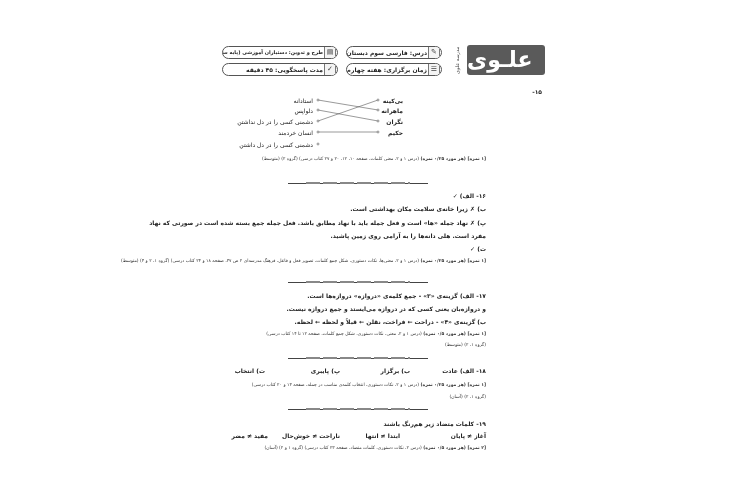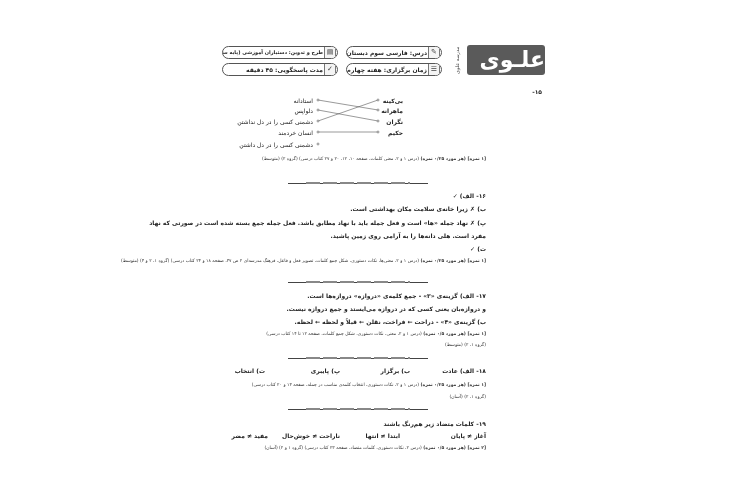--- a/index.html
+++ b/index.html
@@ -2,21 +2,21 @@
 <html><head>
   <meta charset="utf-8">
   <style>
     * { box-sizing: border-box; margin: 0; padding: 0; }
     html, body { width: 750px; height: 480px; background: #ffffff; overflow: hidden; }
     body { font-family: "DejaVu Sans", sans-serif; color: #222; position: relative; }
     .page { position: absolute; left: 200px; top: 38px; width: 350px; height: 420px; direction: rtl; }
 
     
     .logo { position: absolute; right: 5px; top: 7px; width: 78px; height: 30px; background: #5a5a5a; border-radius: 3px;
-            color: #fff; font-weight: bold; font-size: 22px; line-height: 30px; text-align: right; letter-spacing: 1px; }
+            color: #fff; font-weight: bold; font-size: 22px; line-height: 30px; text-align: left; letter-spacing: 1px; }
     .logo-sub { position: absolute; right: 86px; top: 6px; width: 10px; height: 32px; font-size: 5px; color: #444;
                 writing-mode: vertical-rl; transform: rotate(180deg); text-align: center; }
     .hbox { position: absolute; height: 13px; border: 1px solid #555; border-radius: 7px; font-size: 6px; font-weight: bold;
             line-height: 11px; padding-right: 14px; padding-left: 4px; white-space: nowrap; overflow: hidden; background:#fff; }
     .hbox .hicon { position: absolute; right: 1px; top: -3px; width: 12px; height: 16px; border: 1px solid #777; background: #f4f4f4;
                    font-size: 7px; line-height: 14px; text-align: center; color:#444; }
     .hb1 { right: 108px; top: 8px; width: 96px; }
     .hb2 { right: 108px; top: 25px; width: 96px; }
     .hb3 { right: 212px; top: 8px; width: 116px; font-size: 5px; }
     .hb4 { right: 212px; top: 25px; width: 116px; }

